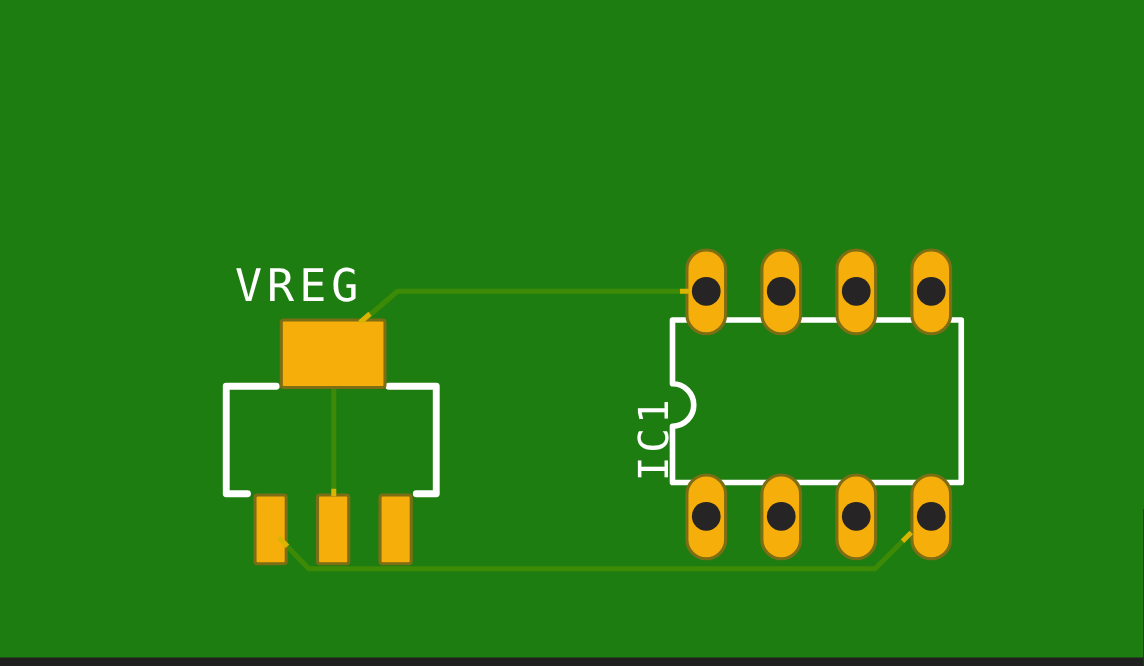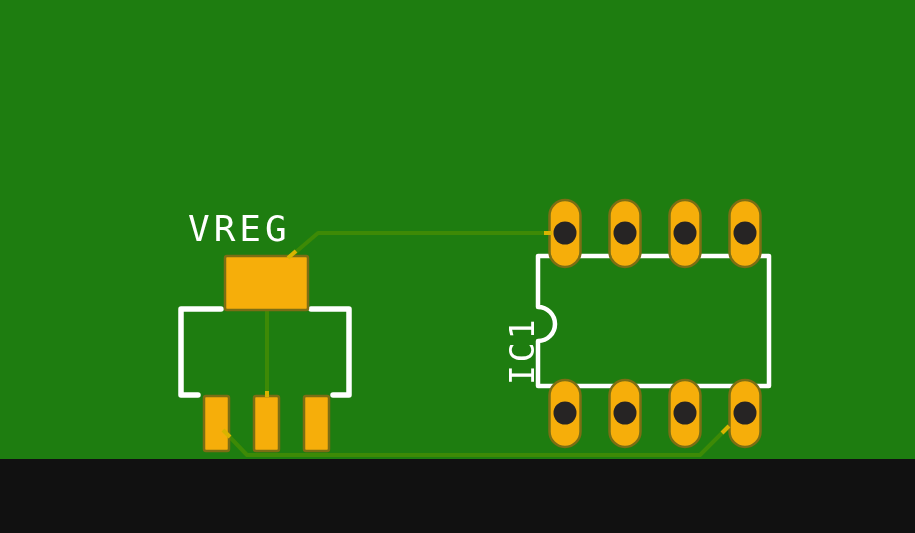--- a/index.html
+++ b/index.html
@@ -1,16 +1,16 @@
 <!DOCTYPE html>
 <html><head>
 <meta charset="utf-8">
 <style>
   html,body{margin:0;padding:0;background:#111;}
-  .stage{position:relative;width:915px;height:459px;overflow:hidden;}
+  .stage{position:relative;width:915px;height:533px;overflow:hidden;}
   svg{display:block;}
   text.silk{font-family:"DejaVu Sans Mono","Liberation Mono",monospace;font-weight:normal;}
   text.ref-vreg{font-size:36px;letter-spacing:4px;}
   text.ref-ic{font-size:33px;letter-spacing:3px;}
 </style>
 </head>
 <body>
 
 <div class="stage">
 <svg width="915" height="533" viewBox="0 0 915 533" xmlns="http://www.w3.org/2000/svg">

